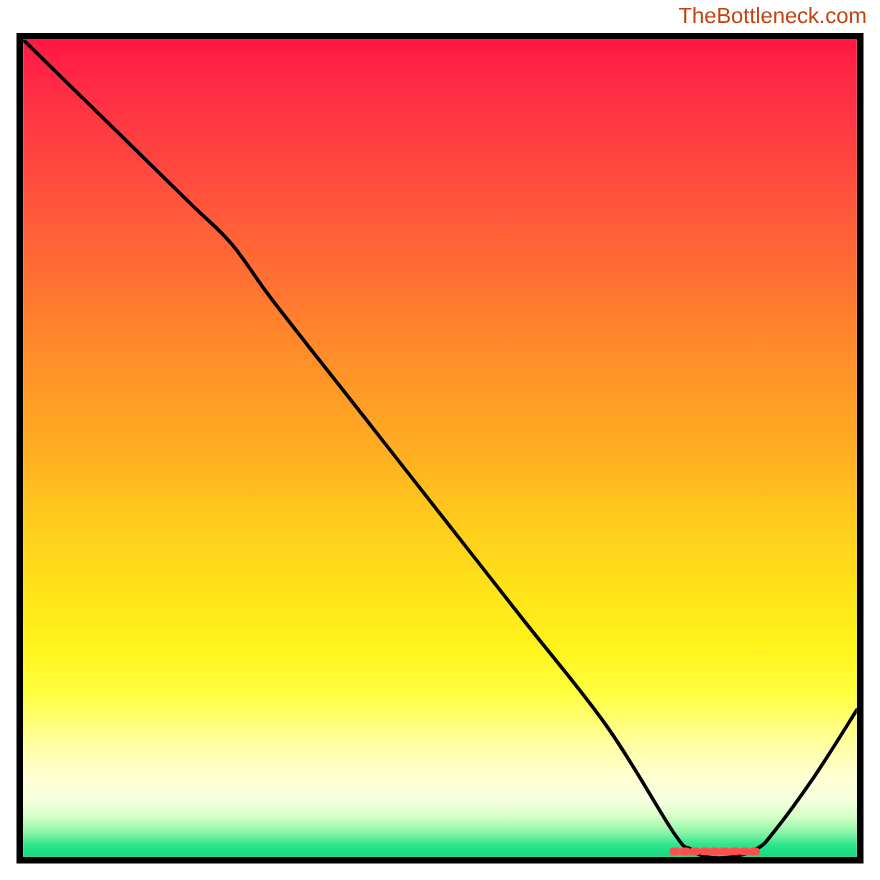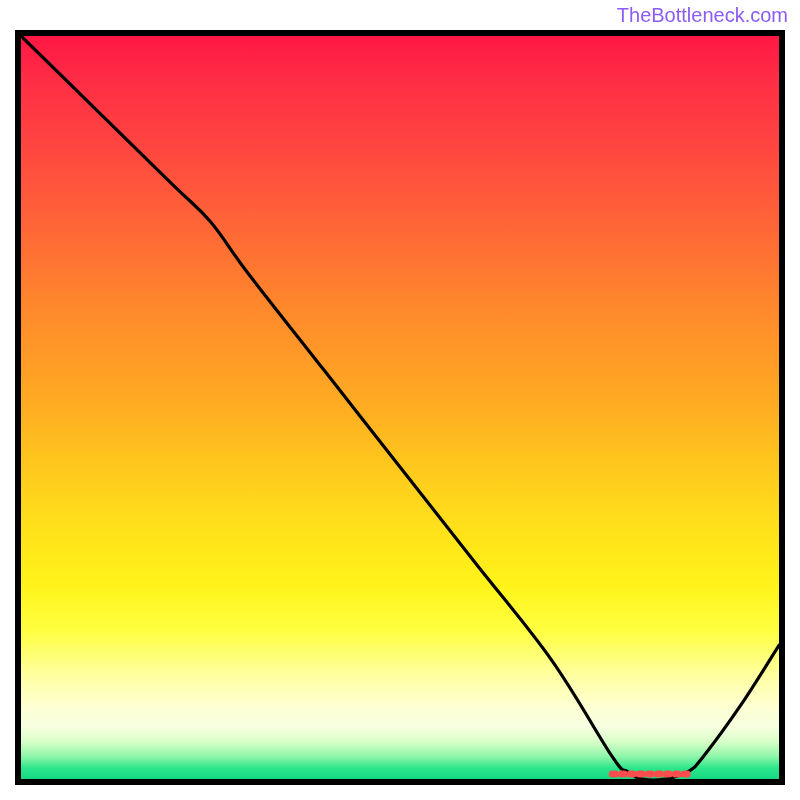--- a/index.html
+++ b/index.html
@@ -14,21 +14,21 @@
   .wrap {
     position: relative;
     width: 800px;
     height: 800px;
   }
   .attribution {
     position: absolute;
     top: 4px;
     right: 12px;
     font-size: 20px;
-    color: #8b5cf6;
+    color: #c2410c;
     font-weight: 500;
     z-index: 30;
   }
   .plot-box {
     position: absolute;
     left: 15px;
     top: 30px;
     width: 770px;
     height: 755px;
     box-sizing: border-box;

